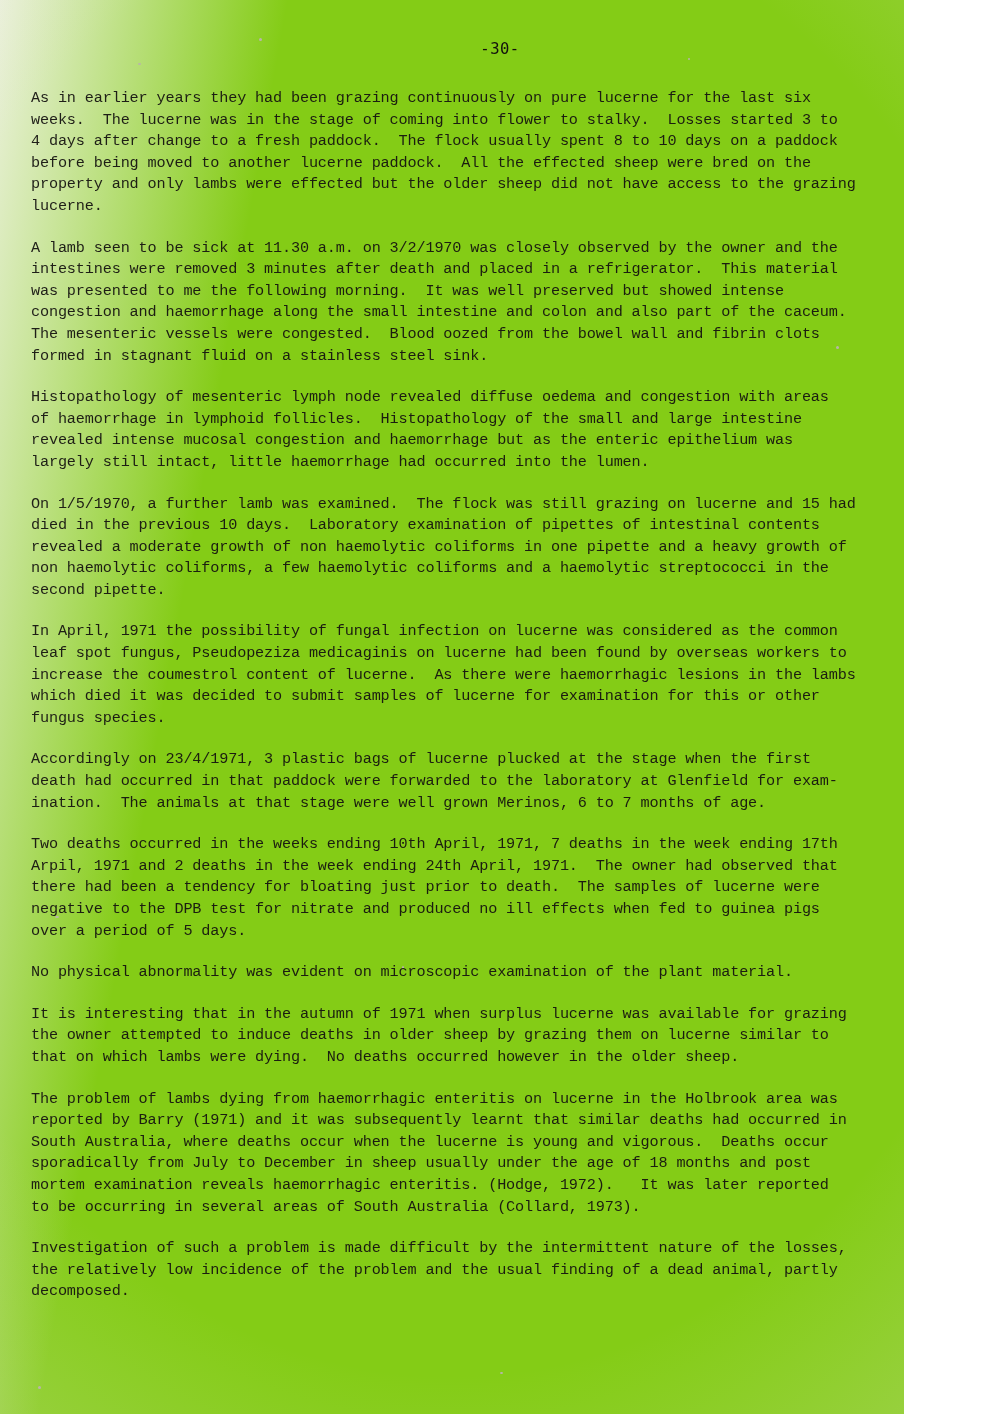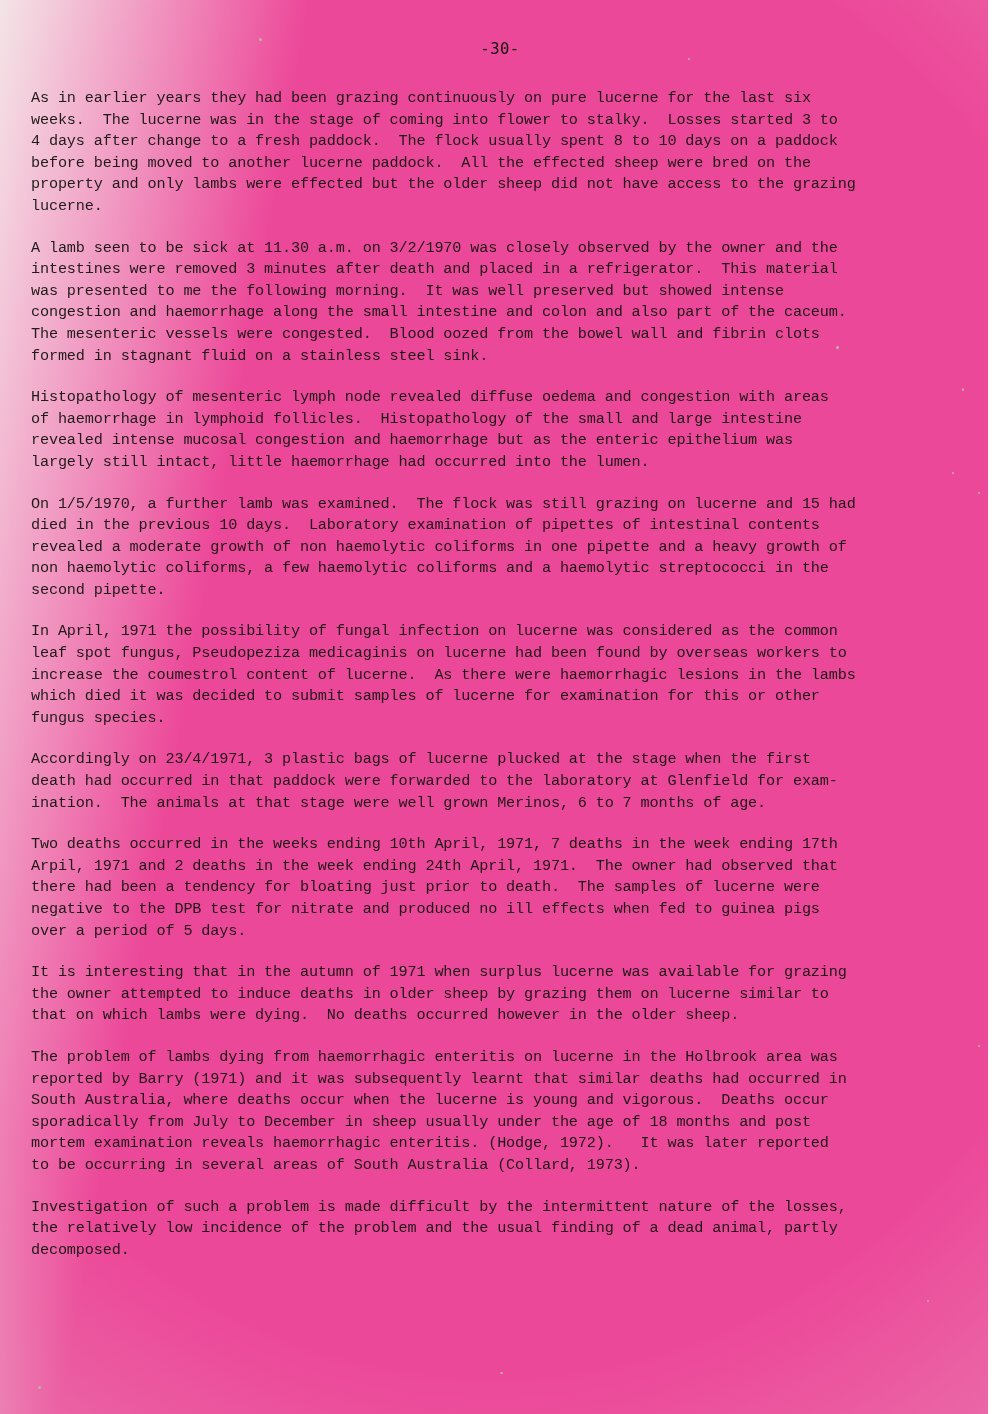--- a/index.html
+++ b/index.html
@@ -11,24 +11,25 @@
   body {
     width: 1000px;
     height: 1414px;
     font-family: "DejaVu Sans Mono", "Liberation Mono", monospace;
     color: #12100e;
   }
 
   
   .page {
     position: relative;
-    width: 988px;
+    width: 892px;
     height: 1414px;
-    background: #ec4899;
+    background: #84cc16;
     overflow: hidden;
+    padding-left: 12px;
   }
 
   
   .paper-tone {
     position: absolute;
     inset: 0;
     background:
       radial-gradient(ellipse 120% 95% at 50% 45%, rgba(255,255,255,0) 55%, rgba(228,226,219,0.55) 100%),
       linear-gradient(100deg, rgba(246,245,240,0.9) 0%, rgba(255,255,255,0) 25%);
     pointer-events: none;
@@ -129,20 +130,21 @@
 which died it was decided to submit samples of lucerne for examination for this or other
 fungus species.</p>
     <p class="para">Accordingly on 23/4/1971, 3 plastic bags of lucerne plucked at the stage when the first
 death had occurred in that paddock were forwarded to the laboratory at Glenfield for exam-
 ination.  The animals at that stage were well grown Merinos, 6 to 7 months of age.</p>
     <p class="para">Two deaths occurred in the weeks ending 10th April, 1971, 7 deaths in the week ending 17th
 Arpil, 1971 and 2 deaths in the week ending 24th April, 1971.  The owner had observed that
 there had been a tendency for bloating just prior to death.  The samples of lucerne were
 negative to the DPB test for nitrate and produced no ill effects when fed to guinea pigs
 over a period of 5 days.</p>
+    <p class="para">No physical abnormality was evident on microscopic examination of the plant material.</p>
     <p class="para">It is interesting that in the autumn of 1971 when surplus lucerne was available for grazing
 the owner attempted to induce deaths in older sheep by grazing them on lucerne similar to
 that on which lambs were dying.  No deaths occurred however in the older sheep.</p>
     <p class="para">The problem of lambs dying from haemorrhagic enteritis on lucerne in the Holbrook area was
 reported by Barry (1971) and it was subsequently learnt that similar deaths had occurred in
 South Australia, where deaths occur when the lucerne is young and vigorous.  Deaths occur
 sporadically from July to December in sheep usually under the age of 18 months and post
 mortem examination reveals haemorrhagic enteritis. (Hodge, 1972).   It was later reported
 to be occurring in several areas of South Australia (Collard, 1973).</p>
     <p class="para">Investigation of such a problem is made difficult by the intermittent nature of the losses,

